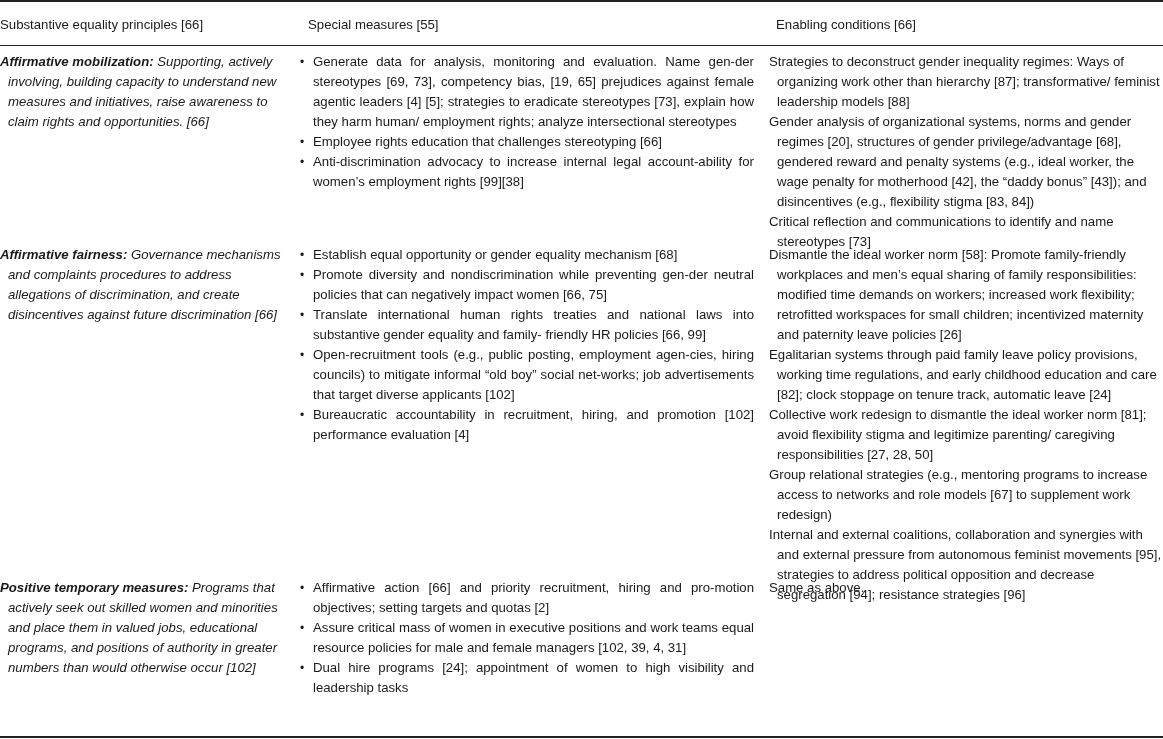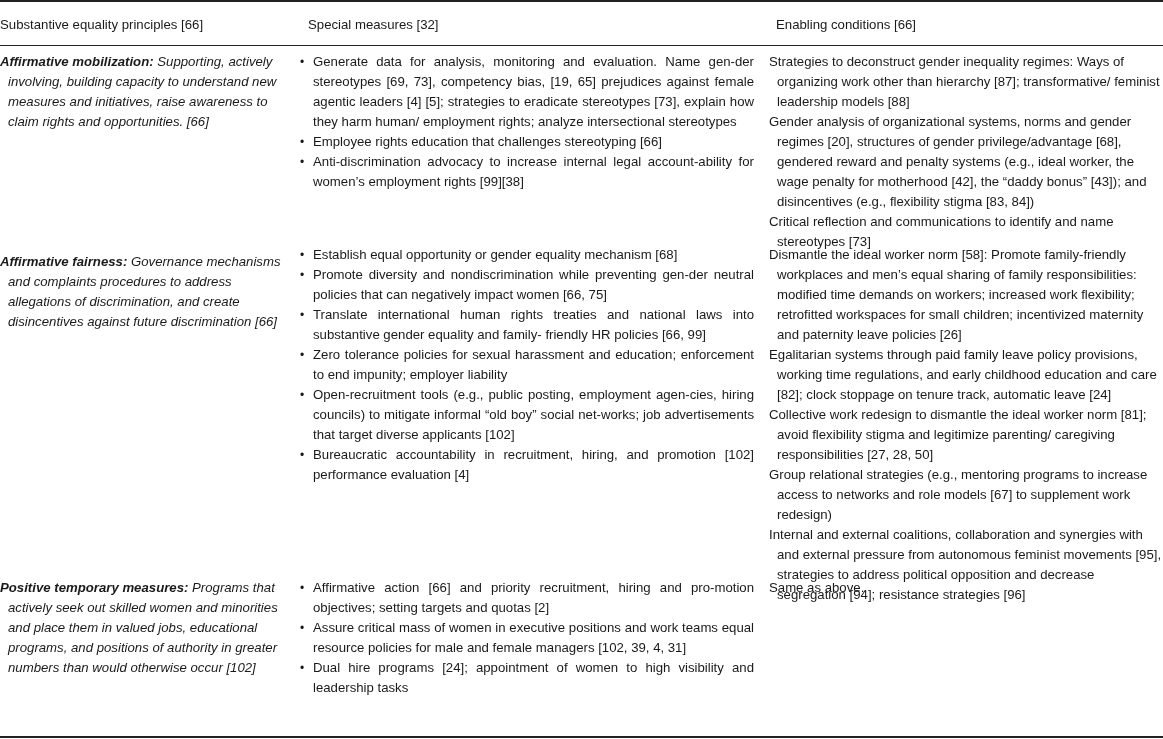--- a/index.html
+++ b/index.html
@@ -34,50 +34,49 @@
   }
   .cond { margin: 0; padding-left: 8px; text-indent: -8px; }
 </style>
 </head>
 <body>
 
 <div class="table">
   <div class="rule top"></div>
 
   <div class="hdr c1">Substantive equality principles [66]</div>
-  <div class="hdr c2">Special measures [32]</div>
+  <div class="hdr c2">Special measures [55]</div>
   <div class="hdr c3">Enabling conditions [66]</div>
 
   <div class="rule mid"></div>
 
   <div class="cell c1" style="top:52px">
     <p class="principle"><b>Affirmative mobilization:</b><span> Supporting, actively involving, building capacity to understand new measures and initiatives, raise awareness to claim rights and opportunities. [66]</span></p>
   </div>
   <div class="cell c2" style="top:52px; left:300px; width:454px">
     <ul class="measures">
       <li>Generate data for analysis, monitoring and evaluation. Name gen-der stereotypes [69, 73], competency bias, [19, 65] prejudices against female agentic leaders [4] [5]; strategies to eradicate stereotypes [73], explain how they harm human/ employment rights; analyze intersectional stereotypes</li>
       <li>Employee rights education that challenges stereotyping [66]</li>
       <li>Anti-discrimination advocacy to increase internal legal account-ability for women’s employment rights [99][38]</li>
     </ul>
   </div>
   <div class="cell c3" style="top:52px; left:769px; width:394px">
     <p class="cond">Strategies to deconstruct gender inequality regimes: Ways of organizing work other than hierarchy [87]; transformative/ feminist leadership models [88]</p>
     <p class="cond">Gender analysis of organizational systems, norms and gender regimes [20], structures of gender privilege/advantage [68], gendered reward and penalty systems (e.g., ideal worker, the wage penalty for motherhood [42], the “daddy bonus” [43]); and disincentives (e.g., flexibility stigma [83, 84])</p>
     <p class="cond">Critical reflection and communications to identify and name stereotypes [73]</p>
   </div>
 
-  <div class="cell c1" style="top:252px">
+  <div class="cell c1" style="top:245px">
     <p class="principle"><b>Affirmative fairness:</b><span> Governance mechanisms and complaints procedures to address allegations of discrimination, and create disincentives against future discrimination [66]</span></p>
   </div>
   <div class="cell c2" style="top:245px; left:300px; width:454px">
     <ul class="measures">
       <li>Establish equal opportunity or gender equality mechanism [68]</li>
       <li>Promote diversity and nondiscrimination while preventing gen-der neutral policies that can negatively impact women [66, 75]</li>
       <li>Translate international human rights treaties and national laws into substantive gender equality and family- friendly HR policies [66, 99]</li>
-      <li>Zero tolerance policies for sexual harassment and education; enforcement to end impunity; employer liability</li>
       <li>Open-recruitment tools (e.g., public posting, employment agen-cies, hiring councils) to mitigate informal “old boy” social net-works; job advertisements that target diverse applicants [102]</li>
       <li>Bureaucratic accountability in recruitment, hiring, and promotion [102] performance evaluation [4]</li>
     </ul>
   </div>
   <div class="cell c3" style="top:245px; left:769px; width:394px">
     <p class="cond">Dismantle the ideal worker norm [58]: Promote family-friendly workplaces and men’s equal sharing of family responsibilities: modified time demands on workers; increased work flexibility; retrofitted workspaces for small children; incentivized maternity and paternity leave policies [26]</p>
     <p class="cond">Egalitarian systems through paid family leave policy provisions, working time regulations, and early childhood education and care [82]; clock stoppage on tenure track, automatic leave [24]</p>
     <p class="cond">Collective work redesign to dismantle the ideal worker norm [81]; avoid flexibility stigma and legitimize parenting/ caregiving responsibilities [27, 28, 50]</p>
     <p class="cond">Group relational strategies (e.g., mentoring programs to increase access to networks and role models [67] to supplement work redesign)</p>
     <p class="cond">Internal and external coalitions, collaboration and synergies with and external pressure from autonomous feminist movements [95], strategies to address political opposition and decrease segregation [94]; resistance strategies [96]</p>

